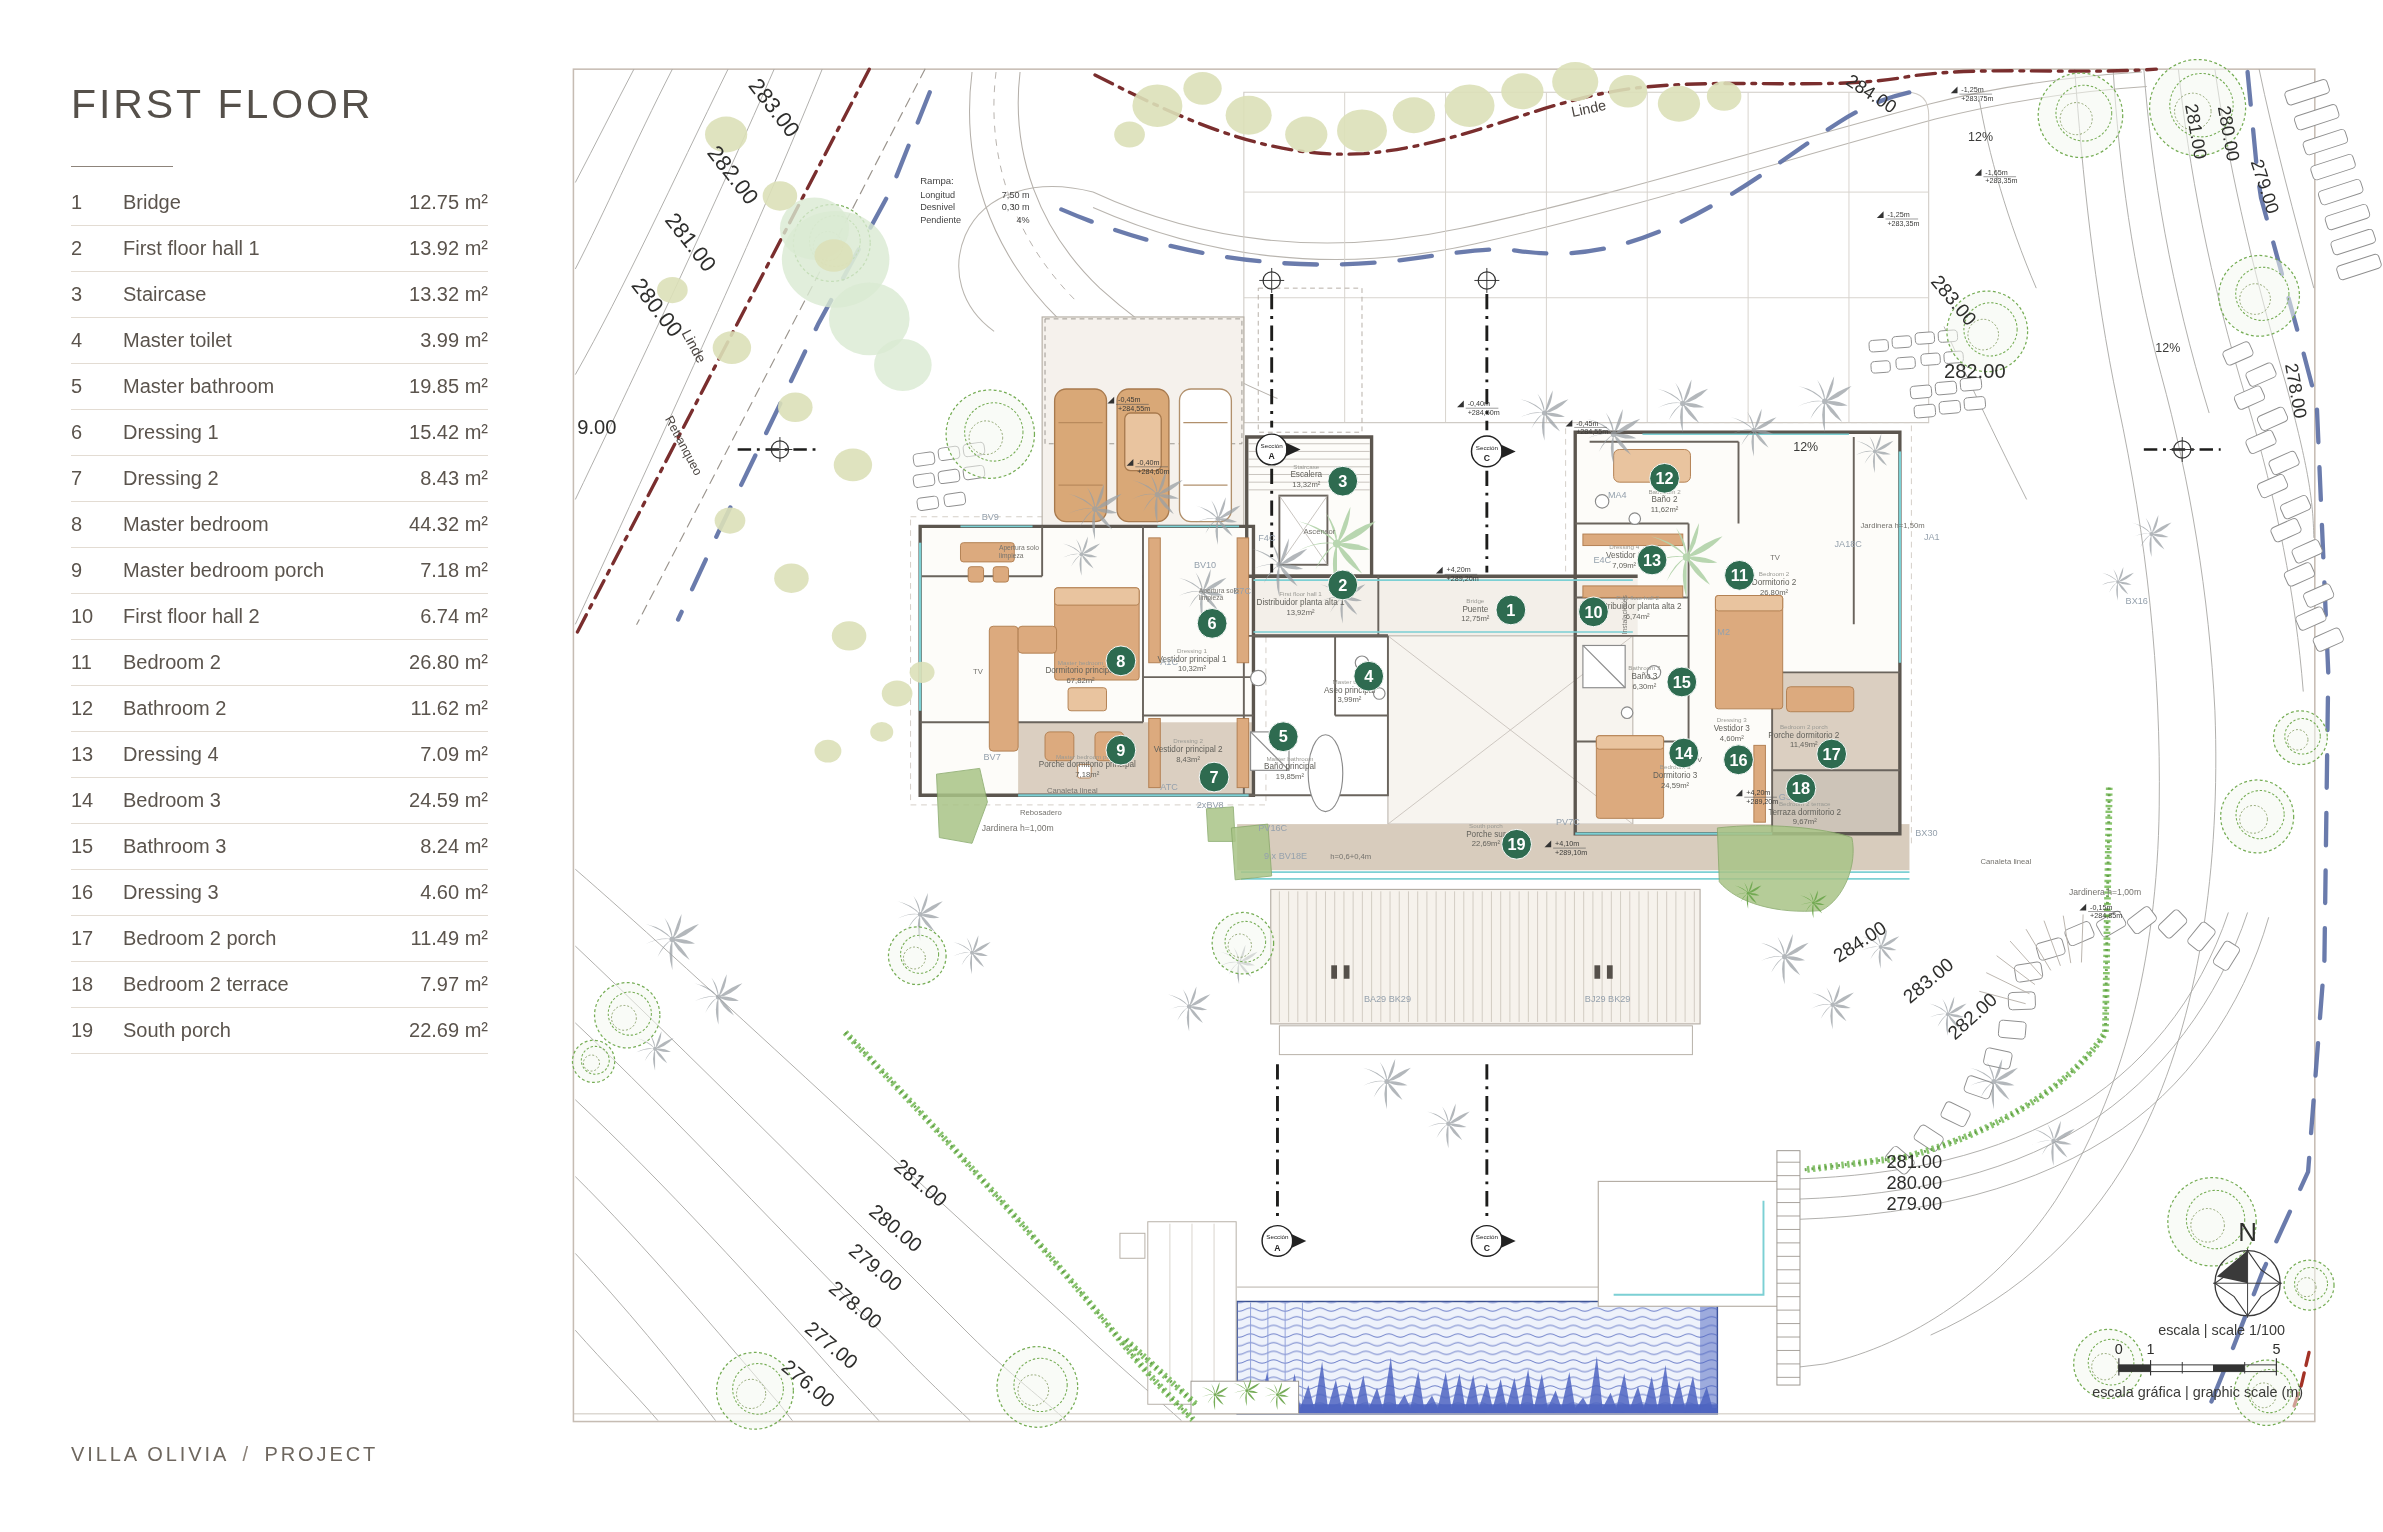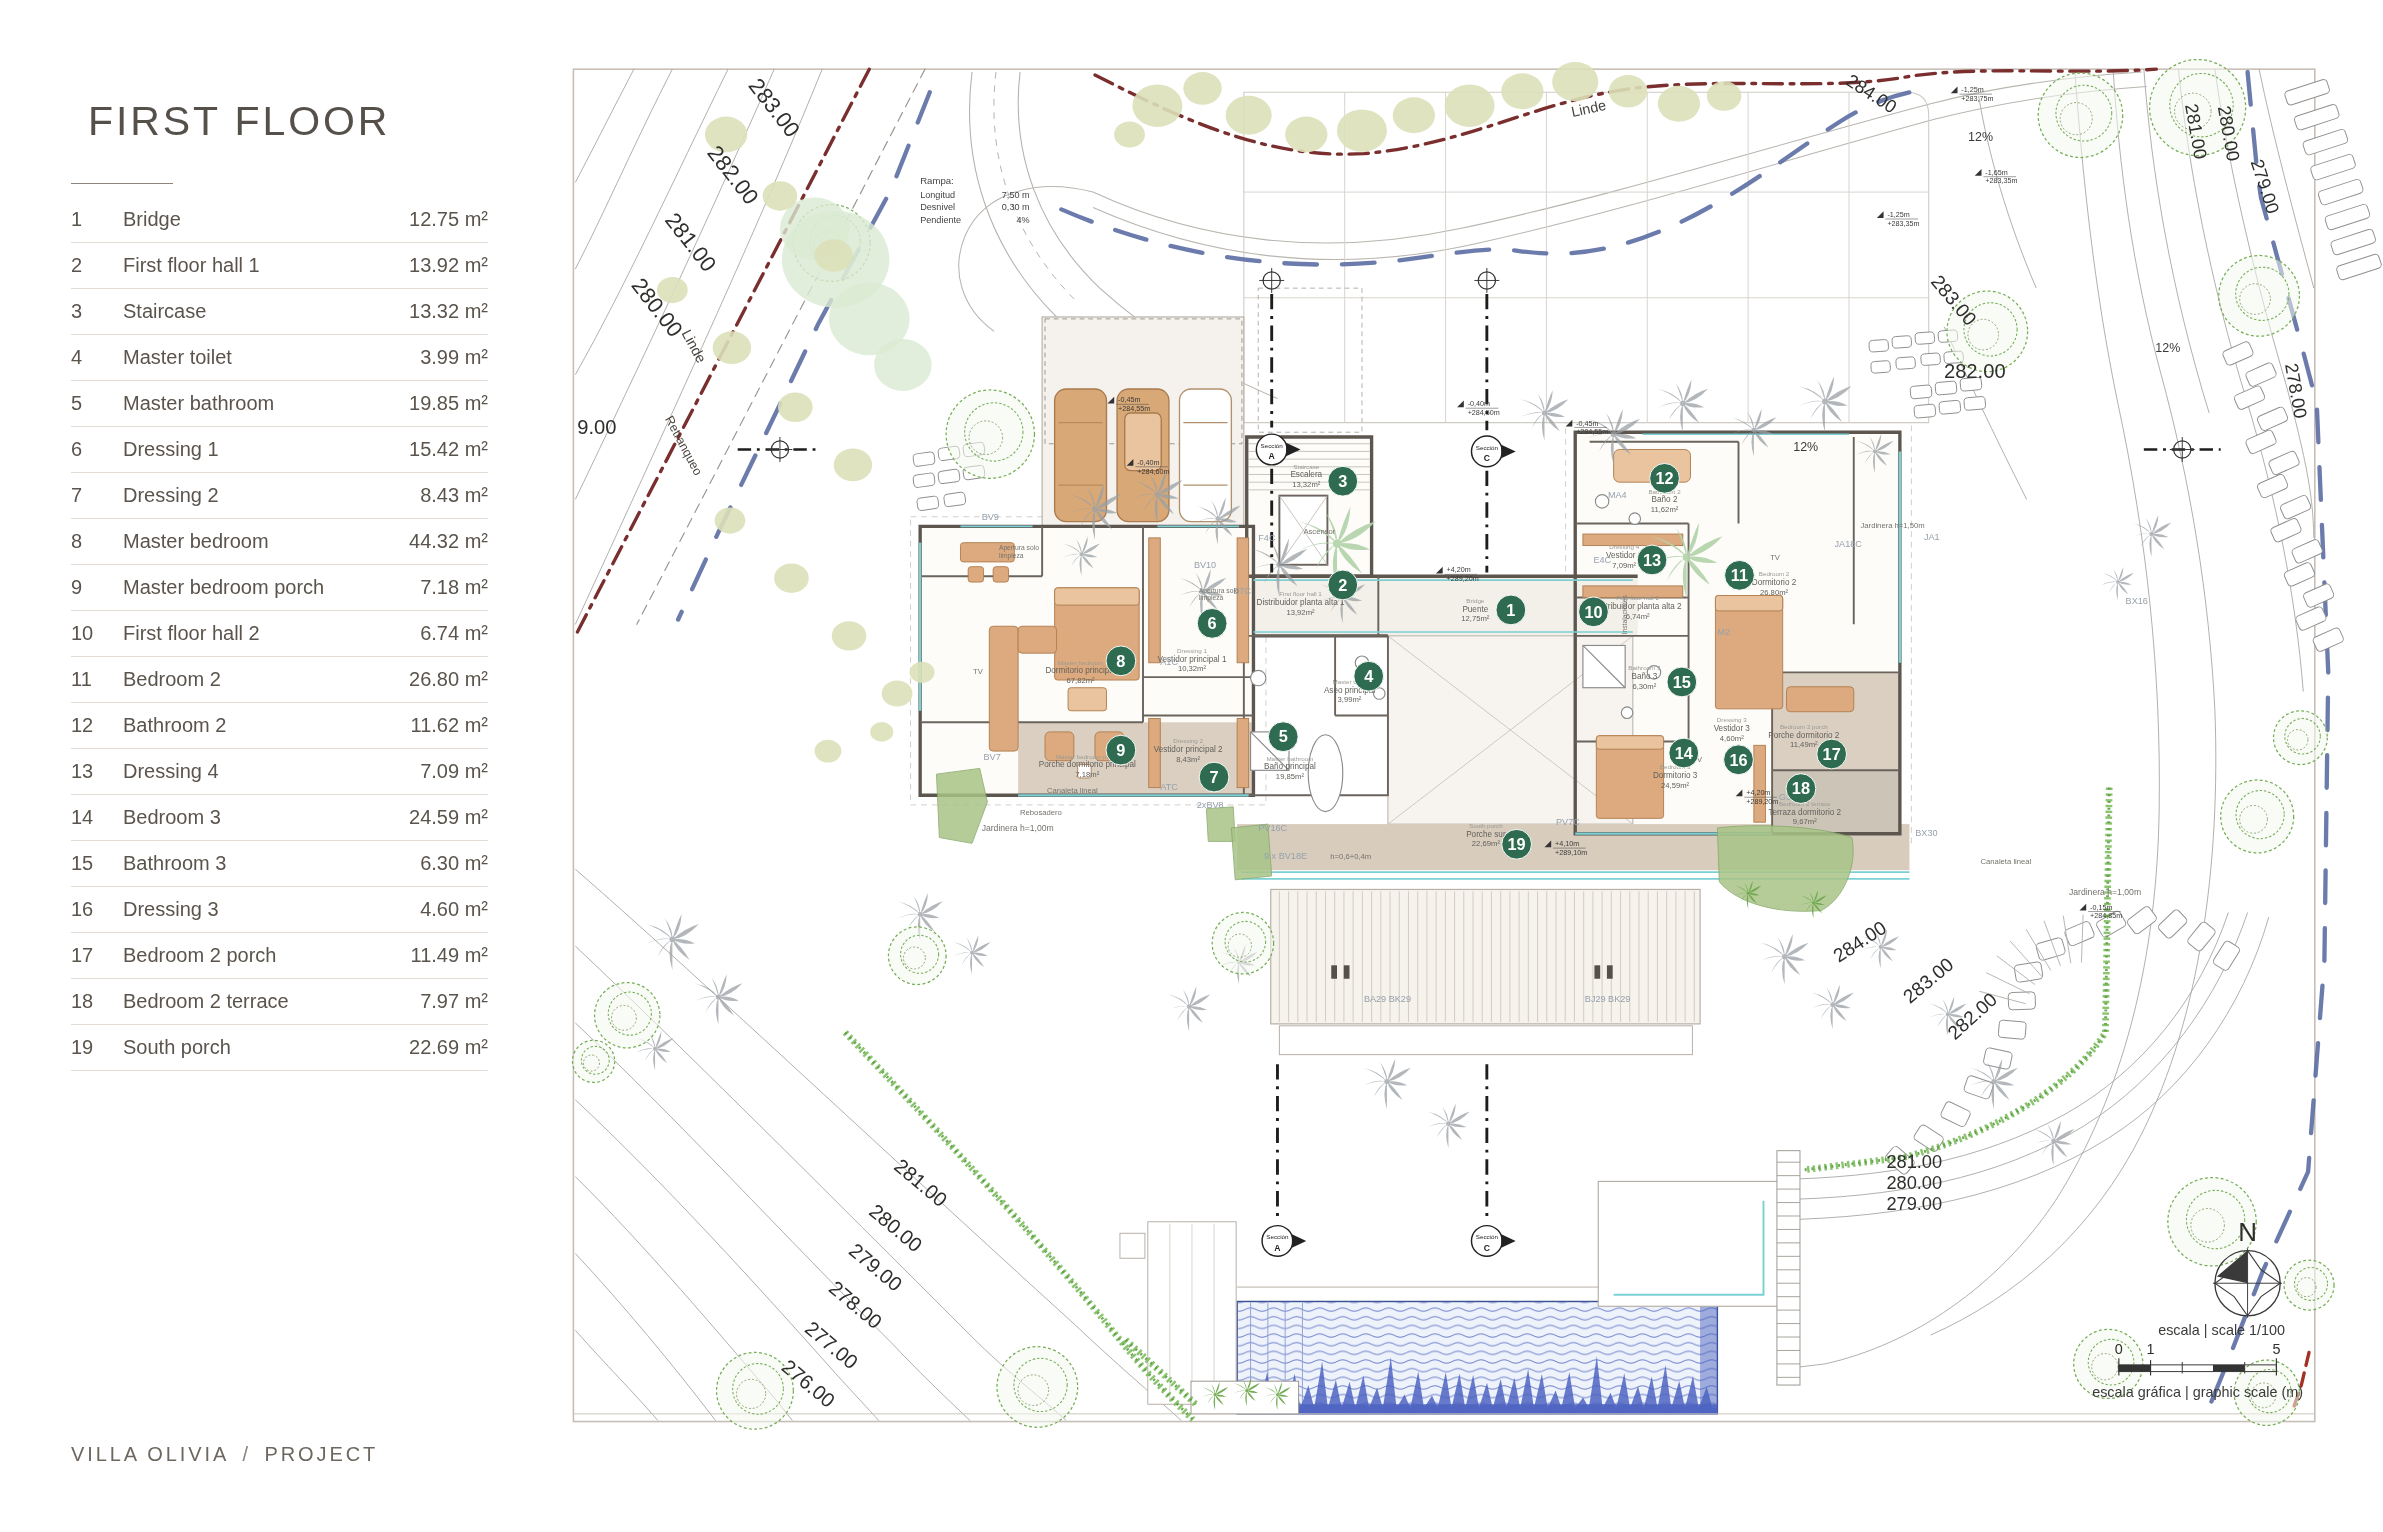--- a/index.html
+++ b/index.html
@@ -1,18 +1,18 @@
 <!DOCTYPE html>
 <html><head>
 <meta charset="utf-8">
 <style>
   html,body{margin:0;padding:0;background:#fff}
   body{width:2383px;height:1532px;position:relative;font-family:"Liberation Sans",sans-serif;color:#56504a;overflow:hidden}
   .legend{position:absolute;left:71px;top:81px;width:417px}
-  .legend h1{margin:17px;font-size:41px;font-weight:400;letter-spacing:2.9px;color:#55504a}
+  .legend h1{margin:0;font-size:41px;font-weight:400;letter-spacing:2.9px;color:#55504a}
   .rule{width:102px;border-top:1.9px solid #8d847b;margin-top:38px}
   #legend-rows{margin-top:13.4px}
   .lrow{display:flex;align-items:center;height:45px;border-bottom:1px solid #e3dcd3;font-size:20px;color:#5b544d}
   .lrow .num{width:52px}
   .lrow .nm{flex:1}
   .lrow .ar{text-align:left;white-space:nowrap}
   footer{position:absolute;left:71px;top:1443px;font-size:20px;letter-spacing:2.9px;color:#6e675f}
   footer .slash{padding:0 13.4px;color:#8a8178}
   #plan{position:absolute;left:0;top:0;width:2383px;height:1532px}
   #plan text{font-family:"Liberation Sans",sans-serif}
@@ -90,21 +90,21 @@
         <span class="ar">7.09 m²</span>
       </div>
       <div class="lrow">
         <span class="num">14</span>
         <span class="nm">Bedroom 3</span>
         <span class="ar">24.59 m²</span>
       </div>
       <div class="lrow">
         <span class="num">15</span>
         <span class="nm">Bathroom 3</span>
-        <span class="ar">6.30 m²</span>
+        <span class="ar">8.24 m²</span>
       </div>
       <div class="lrow">
         <span class="num">16</span>
         <span class="nm">Dressing 3</span>
         <span class="ar">4.60 m²</span>
       </div>
       <div class="lrow">
         <span class="num">17</span>
         <span class="nm">Bedroom 2 porch</span>
         <span class="ar">11.49 m²</span>

